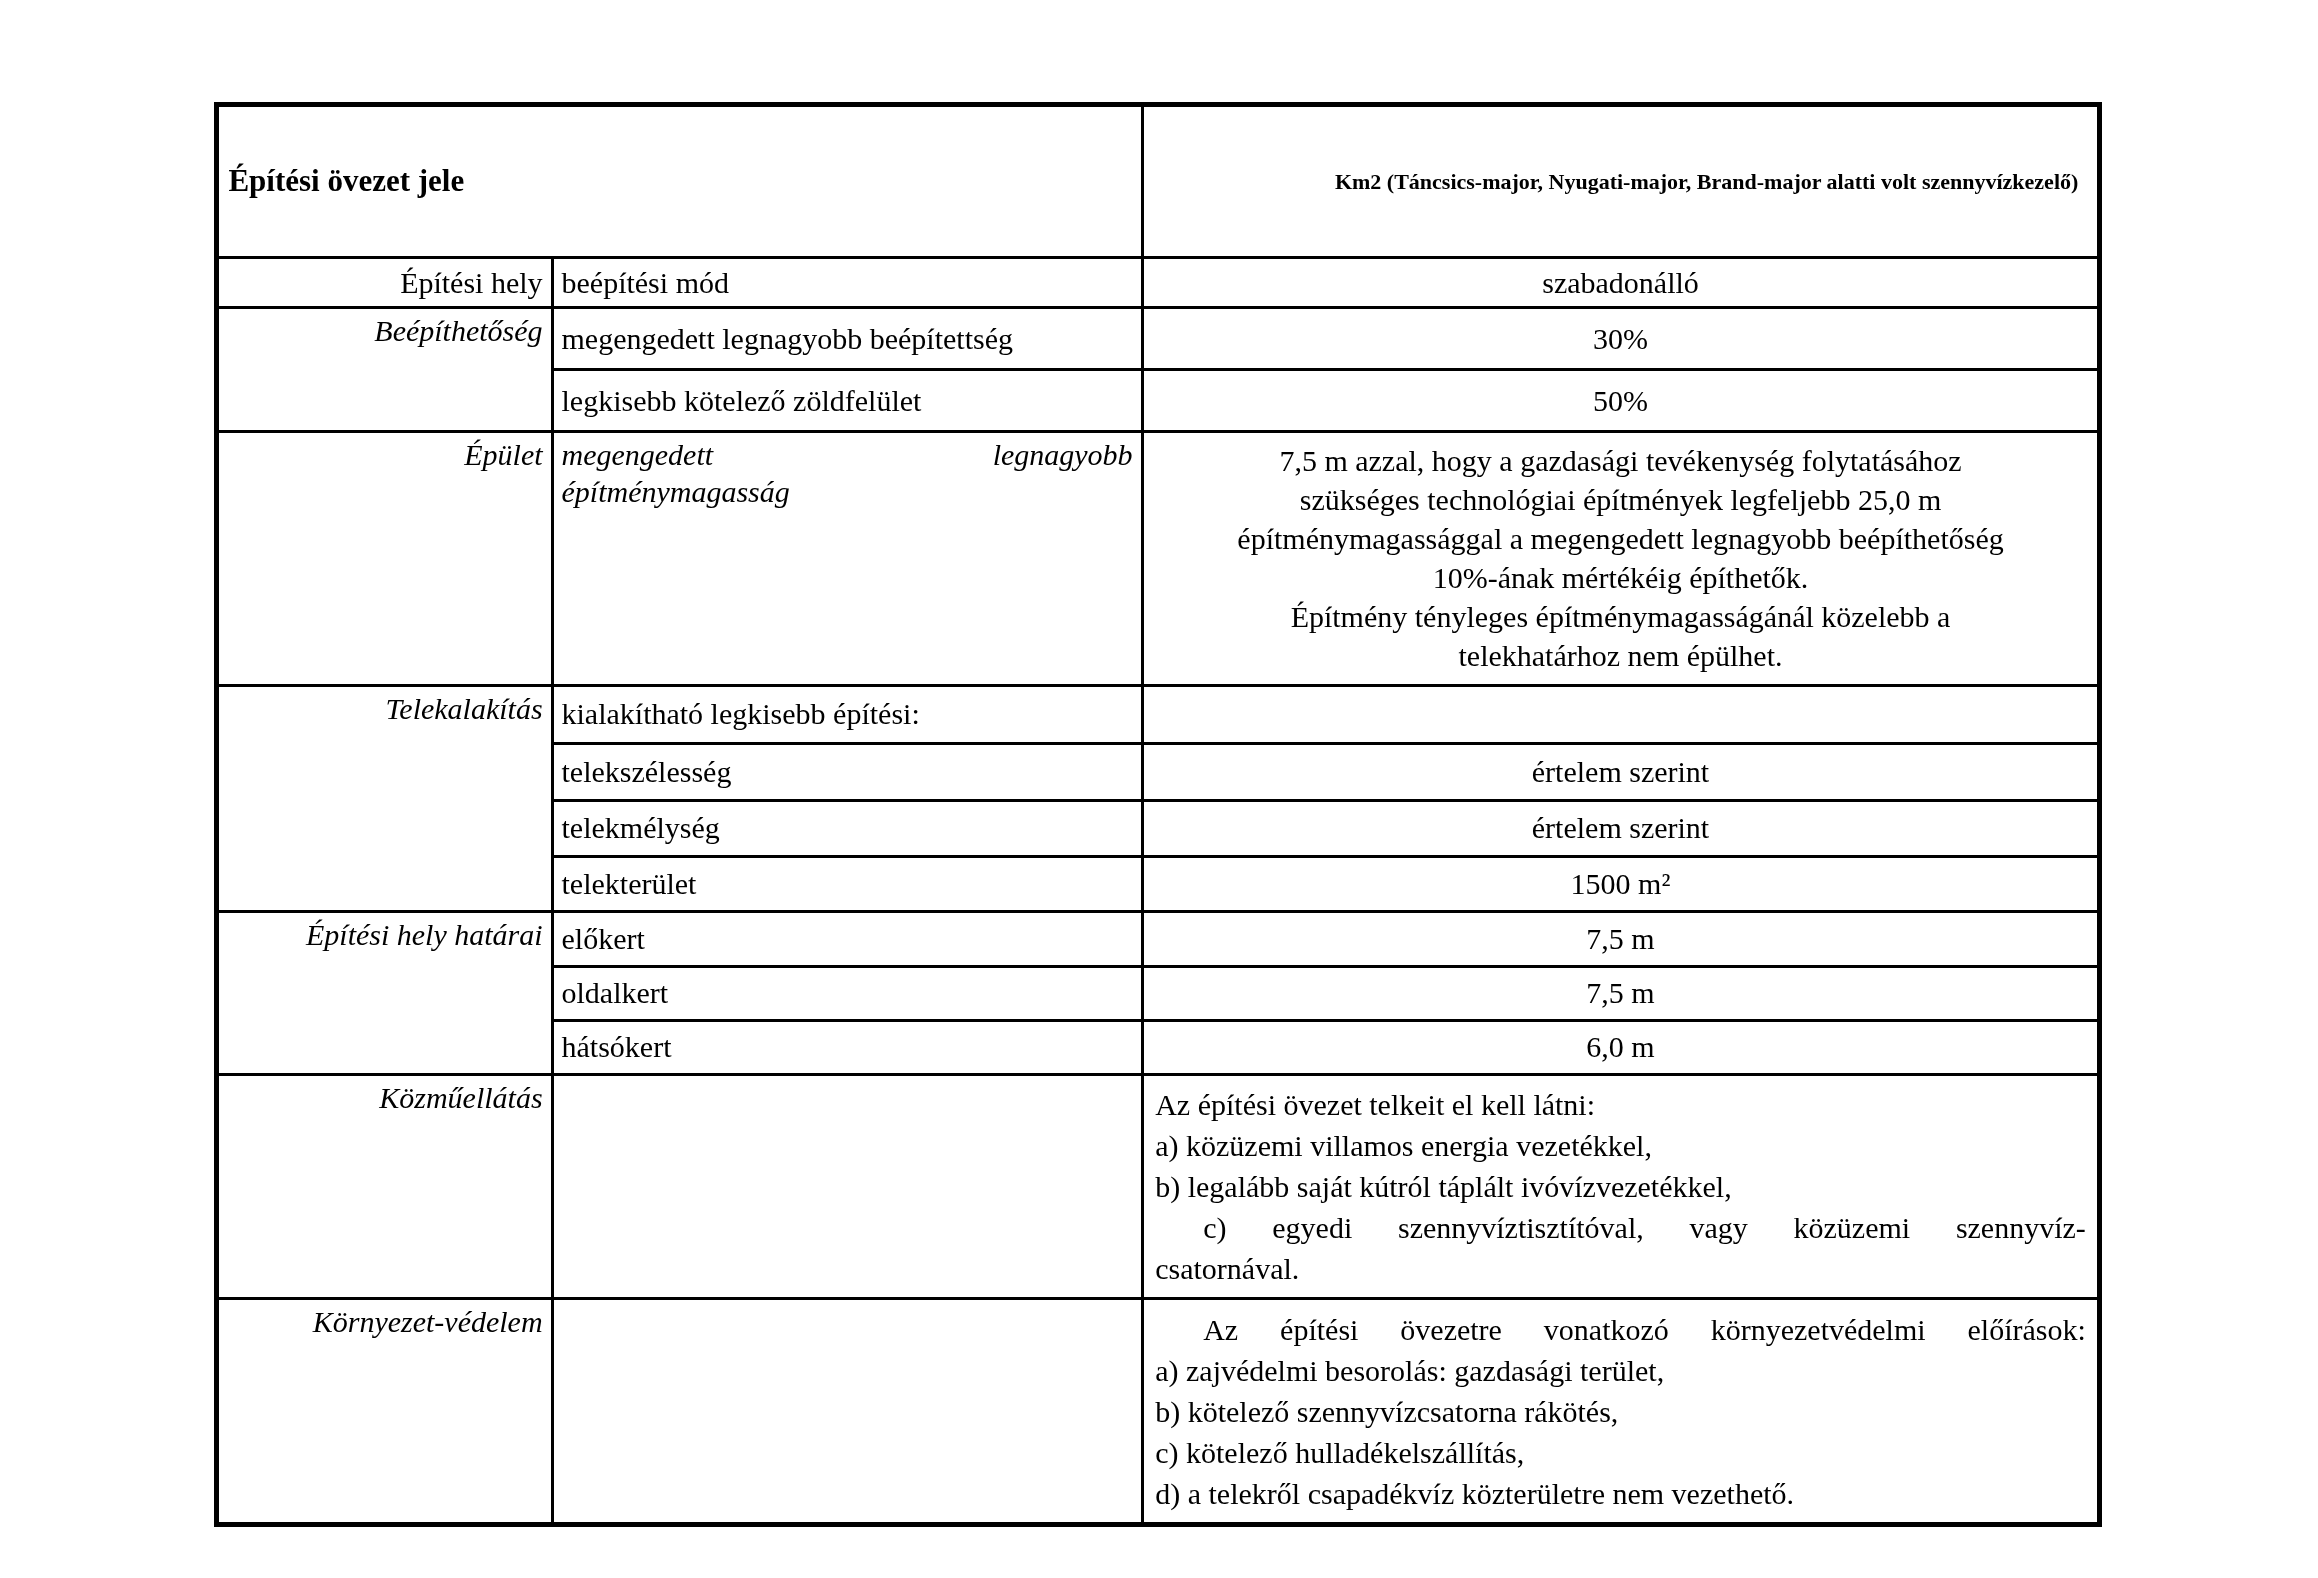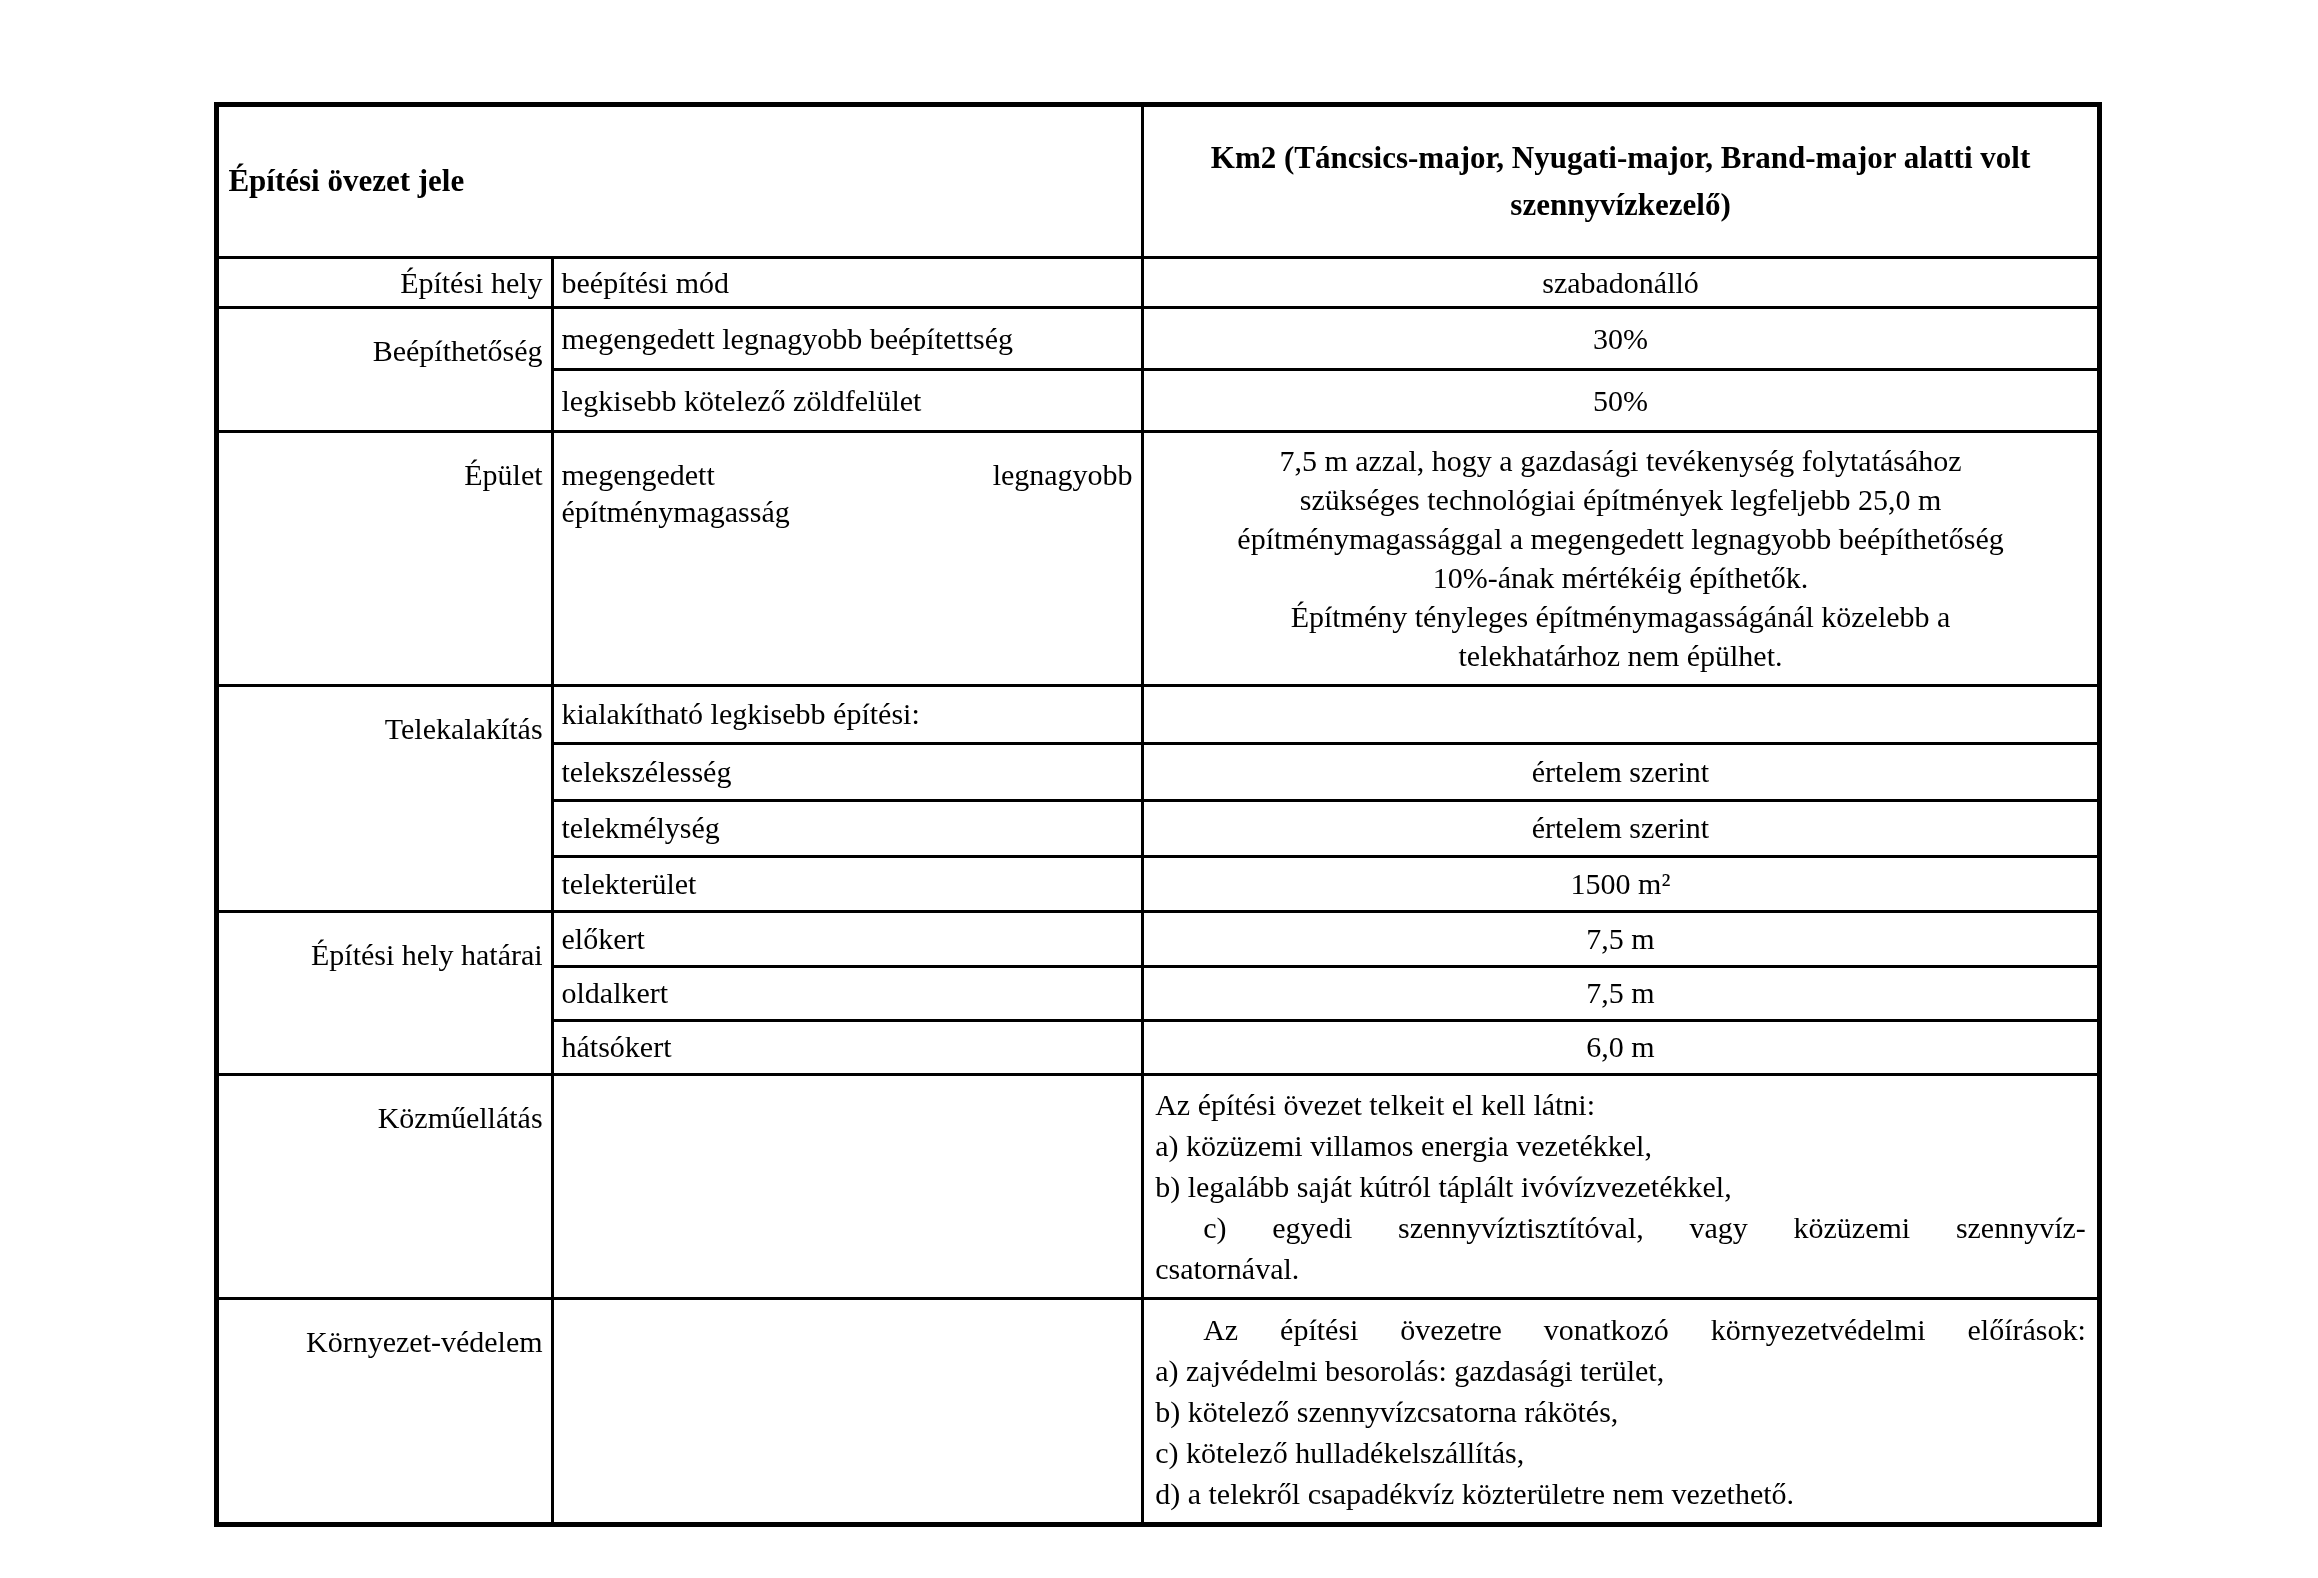--- a/index.html
+++ b/index.html
@@ -29,33 +29,33 @@
   col.c3 { width: 957px; }
   td {
     border: 3.3px solid #000;
     font-size: 30px;
     line-height: 1.25;
     vertical-align: middle;
     padding: 4.7px 8.4px;
     overflow: hidden;
     word-wrap: break-word;
   }
-  td.top { vertical-align: top; padding-top: 23px; }
+  td.top { vertical-align: top; padding-top: 3px; font-style: italic; }
   td.hdr-left {
     font-weight: bold;
     font-size: 31px;
     vertical-align: middle;
     text-align: left;
     padding-left: 9.4px;
   }
   td.hdr-right {
     font-weight: bold;
-    font-size: 31px;
+    font-size: 22px;
     vertical-align: middle;
-    text-align: center;
+    text-align: right;
     padding: 4.7px 18.7px;
     line-height: 1.5;
   }
   td.lbl { text-align: right; padding-left: 6.5px; }
   td.param { text-align: left; padding-left: 7.5px; }
   td.val { text-align: center; }
   td.val-block { vertical-align: top; padding: 8.4px 11.2px; }
   .center-lines div {
     text-align: center;
     line-height: 39px;

